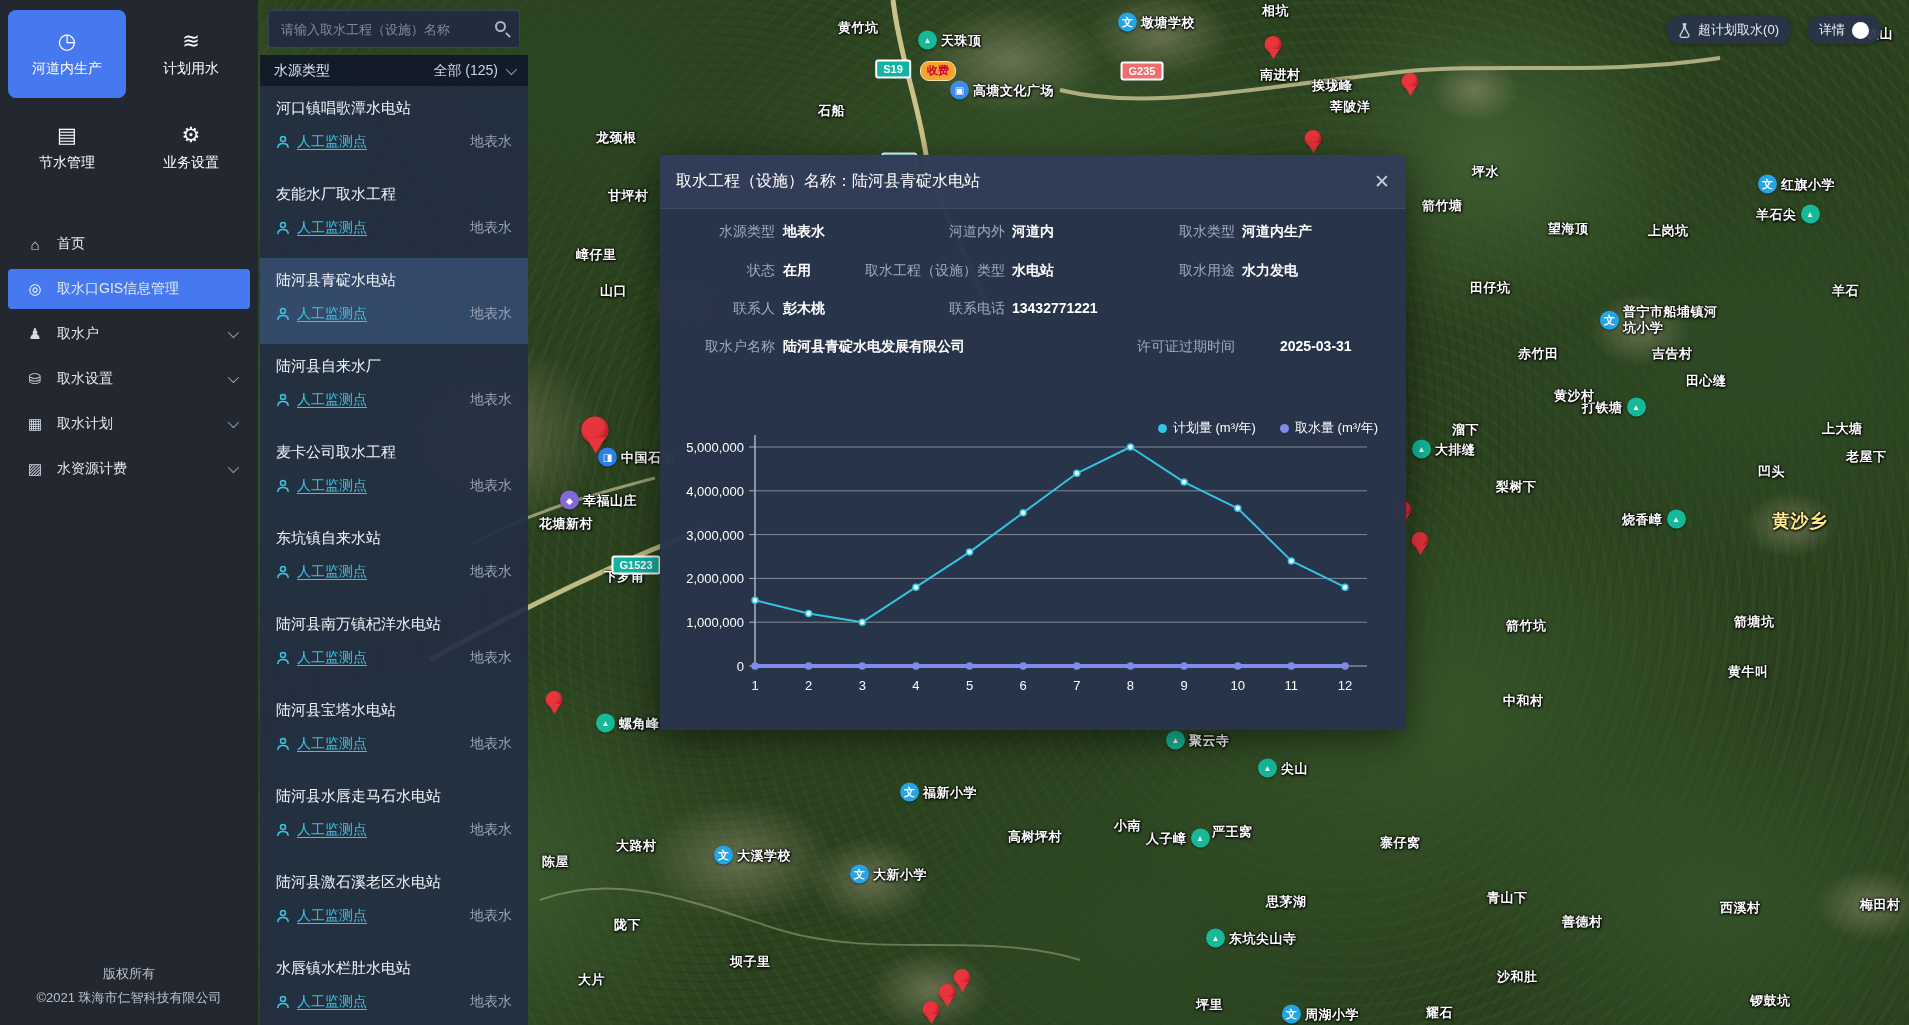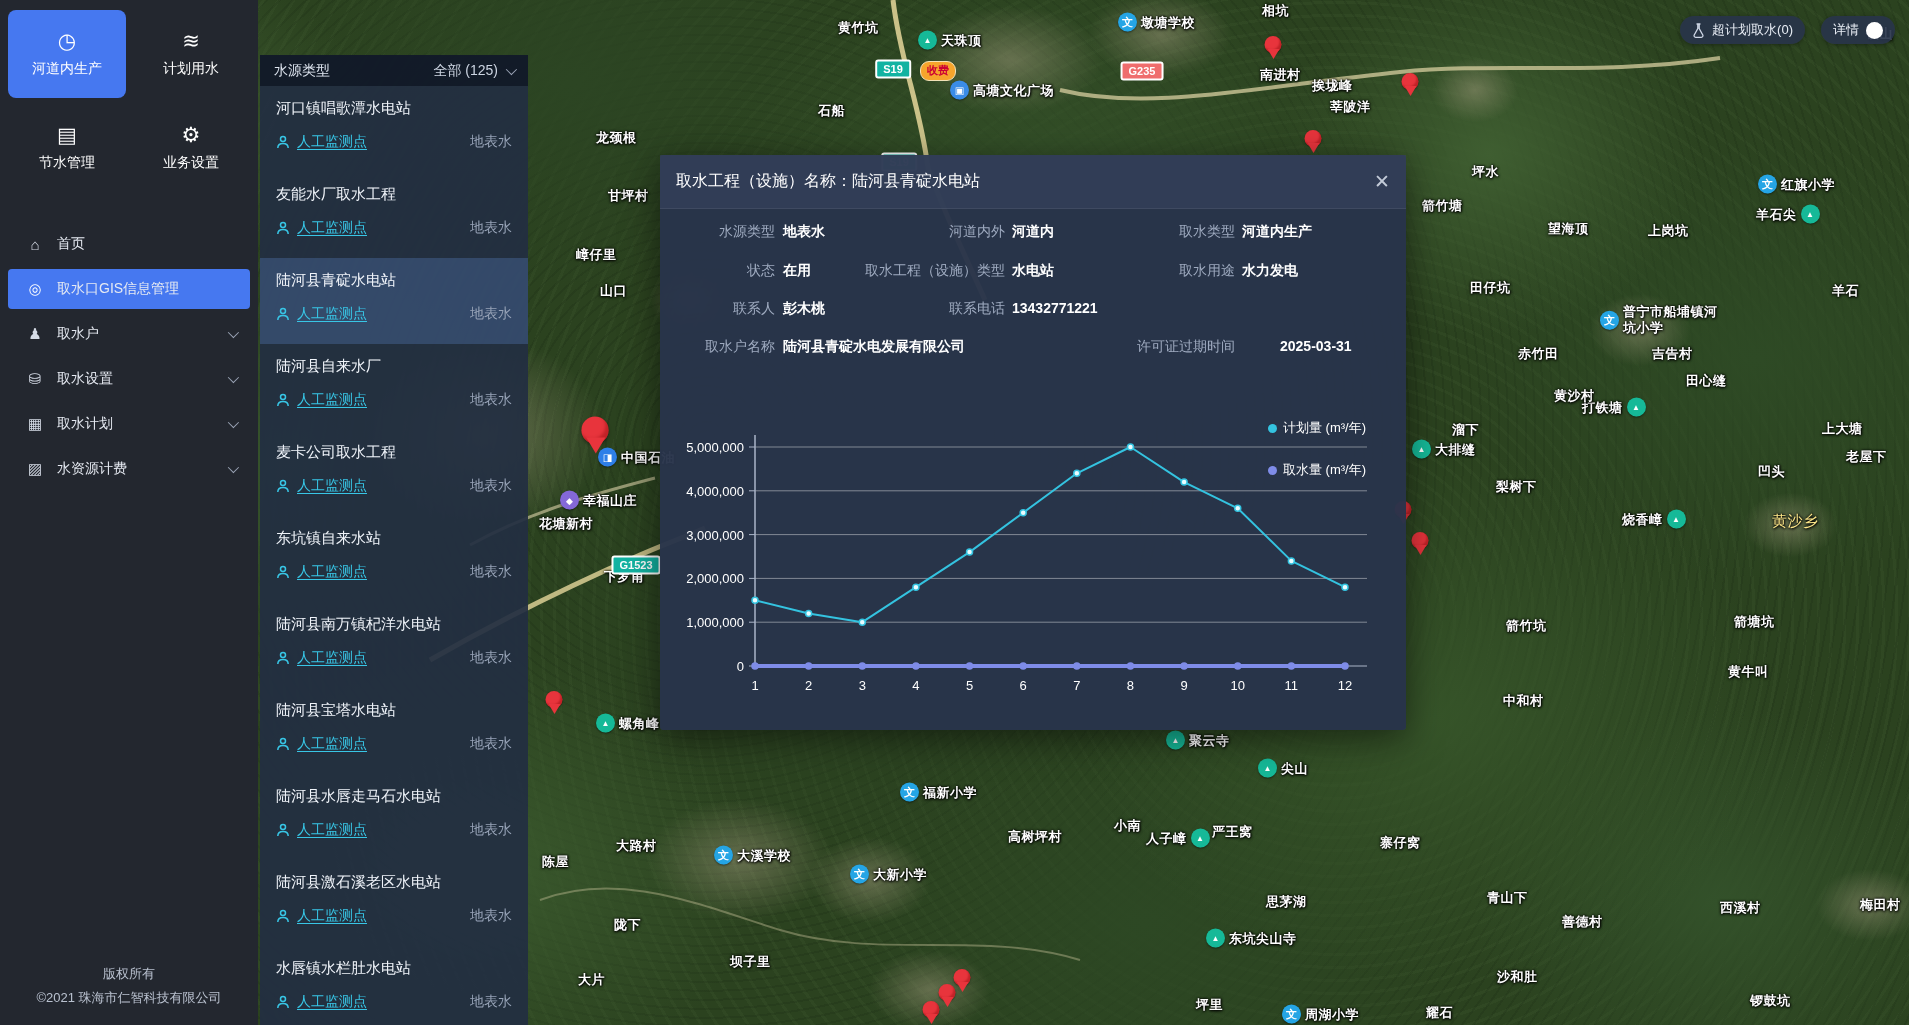--- a/index.html
+++ b/index.html
@@ -24,21 +24,21 @@
       repeating-radial-gradient(circle at 37% 43%, rgba(15,28,12,.14) 0 2px, rgba(0,0,0,0) 2px 9px),
       repeating-radial-gradient(circle at 70% 60%, rgba(90,120,70,.10) 0 3px, rgba(0,0,0,0) 3px 13px);
   }
   .patch { position:absolute; border-radius:50%; opacity:.5; pointer-events:none;
     background:radial-gradient(closest-side, rgba(178,168,138,.85), rgba(178,168,138,0) 72%); }
   .roads { position:absolute; inset:0; width:100%; height:100%; }
 
   .map-label { position:absolute; display:flex; align-items:center; z-index:2; transform:translateY(-50%); }
   .map-text { color:#fff; font-size:13px; font-weight:600; letter-spacing:.5px; white-space:nowrap;
     text-shadow:0 1px 3px #000, 0 0 3px rgba(0,0,0,.95), 1px 0 2px rgba(0,0,0,.8); }
-  .map-label.town .map-text { color:#ffe98a; font-size:15px; font-weight:400; }
+  .map-label.town .map-text { color:#ffe98a; font-size:18px; font-weight:700; }
   .map-label.wrap .map-text { white-space:normal; width:106px; line-height:1.25; }
   .map-ico { display:none; width:19px; height:19px; border-radius:50%; flex:none;
     margin-right:4px; position:relative; align-items:center; justify-content:center;
     color:#fff; box-shadow:0 1px 2px rgba(0,0,0,.45); }
   .map-ico::after { content:""; position:absolute; left:50%; bottom:-4px; transform:translateX(-50%);
     border:4px solid transparent; border-top:5px solid inherit; }
   .map-label.mount .map-ico, .map-label.school .map-ico, .map-label.building .map-ico,
   .map-label.gas .map-ico, .map-label.resort .map-ico { display:flex; }
   .map-label.mount .map-ico { background:#16b998; } .map-label.mount .map-ico::after { border-top-color:#16b998; }
   .map-label.mount .map-ico::before { content:"▲"; font-size:8px; }
@@ -60,21 +60,21 @@
   .badge.red { background:#ef6d6d; border:2px solid #fff; }
 
   .pin { position:absolute; width:17px; height:24px; transform:translate(-50%,-100%); z-index:3; }
   .pin-head { width:17px; height:17px; background:#e8343c; border-radius:50%;
     box-shadow:inset -2px -3px 2px rgba(120,0,0,.35), 0 1px 2px rgba(0,0,0,.4); }
   .pin::after { content:""; position:absolute; left:50%; top:13px; transform:translateX(-50%);
     border:6px solid transparent; border-top:10px solid #e8343c; }
   .pin.big { transform:translate(-50%,-100%) scale(1.6); transform-origin:50% 100%; }
 
   
-  .overlays { position:absolute; top:16px; right:14px; display:flex; gap:16px; z-index:8; align-items:center; }
+  .overlays { position:absolute; top:16px; right:28px; display:flex; gap:16px; z-index:8; align-items:center; }
   .pill { height:28px; background:rgba(40,52,74,.92); border-radius:14px; display:flex; align-items:center;
     color:#e8edf5; font-size:13px; padding:0 12px; gap:7px; box-shadow:0 1px 4px rgba(0,0,0,.35); }
   .knob { width:17px; height:17px; background:#fff; border-radius:50%; }
 
   
   .sidebar { position:absolute; left:0; top:0; width:258px; height:100%; background:#23272f; z-index:6;
     display:flex; flex-direction:column; }
   .modules { display:grid; grid-template-columns:1fr 1fr; gap:6px; padding:10px 8px 2px; }
   .module { height:88px; border-radius:8px; display:flex; flex-direction:column; align-items:center;
     justify-content:center; gap:9px; color:#fff; cursor:pointer; }
@@ -129,21 +129,21 @@
     display:flex; align-items:center; padding:0 16px; }
   .dlg-title { color:#fff; font-size:16px; }
   .dlg-close { margin-left:auto; color:#c3cbd8; font-size:19px; cursor:pointer; line-height:1; }
   .f-label { position:absolute; color:#9fabc0; font-size:14px; text-align:right; }
   .f-value { position:absolute; color:#fff; font-size:14px; font-weight:600; }
   .c1l { left:0; width:115px; } .c1v { left:123px; }
   .c2l { left:185px; width:160px; } .c2v { left:352px; }
   .c3l { left:395px; width:180px; } .c3v { left:582px; }
   .r1 { top:68px; } .r2 { top:107px; } .r3 { top:145px; } .r4 { top:183px; }
   .c3v.date { left:620px; }
-  .legend { position:absolute; top:264px; right:40px; display:flex; gap:24px; align-items:center;flex-direction:column; }
+  .legend { position:absolute; top:264px; right:28px; display:flex; gap:24px; align-items:center; }
   .leg-item { display:flex; align-items:center; gap:6px; color:#fff; font-size:13px; }
   .leg-dot { width:9px; height:9px; border-radius:50%; }
   #chart-svg { position:absolute; left:0; top:255px; width:746px; height:300px; }
 
   input { font-family:inherit; }
 </style>
 </head>
 <body>
 
 <div class="stage">
@@ -657,20 +657,24 @@
           <span>水资源计费</span>
           <span class="chev"></span>
         </div>
       </nav>
     <div class="copyright">
       <div>版权所有</div>
       <div>©2021 珠海市仁智科技有限公司</div>
     </div>
   </aside>
 
+  <div class="panel-search">
+    <input placeholder="请输入取水工程（设施）名称" style="">
+    <span class="mag"></span>
+  </div>
   <section class="panel">
     <div class="panel-head">
       <span>水源类型</span>
       <span class="ph-right">
         <span>全部 (125)</span>
         <span class="chev"></span>
       </span>
     </div>
     <div class="plist">
 

